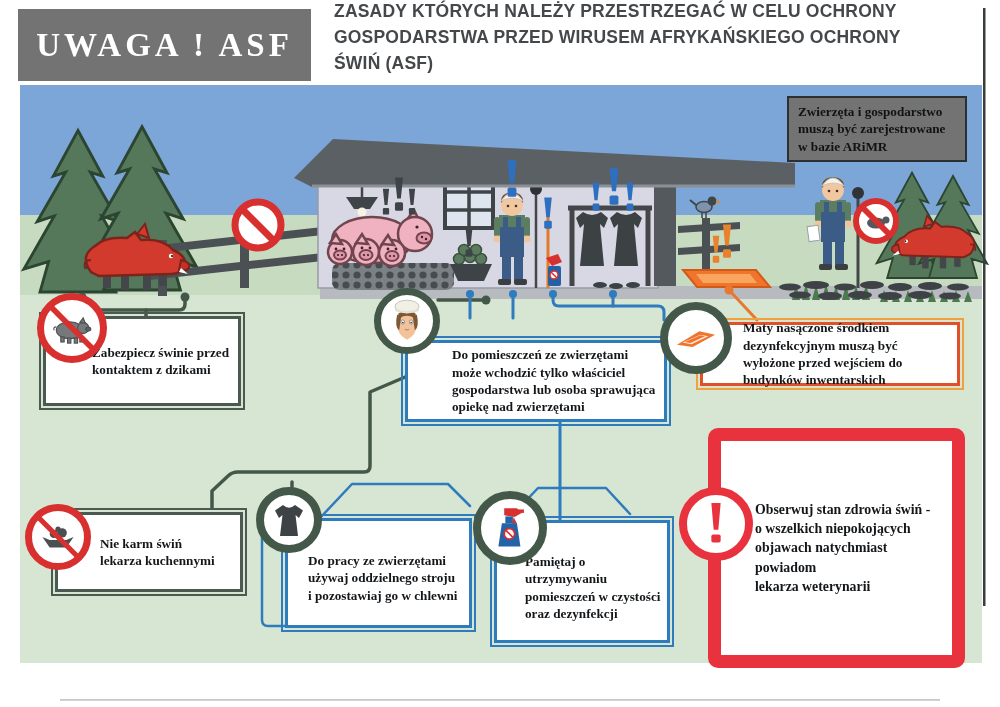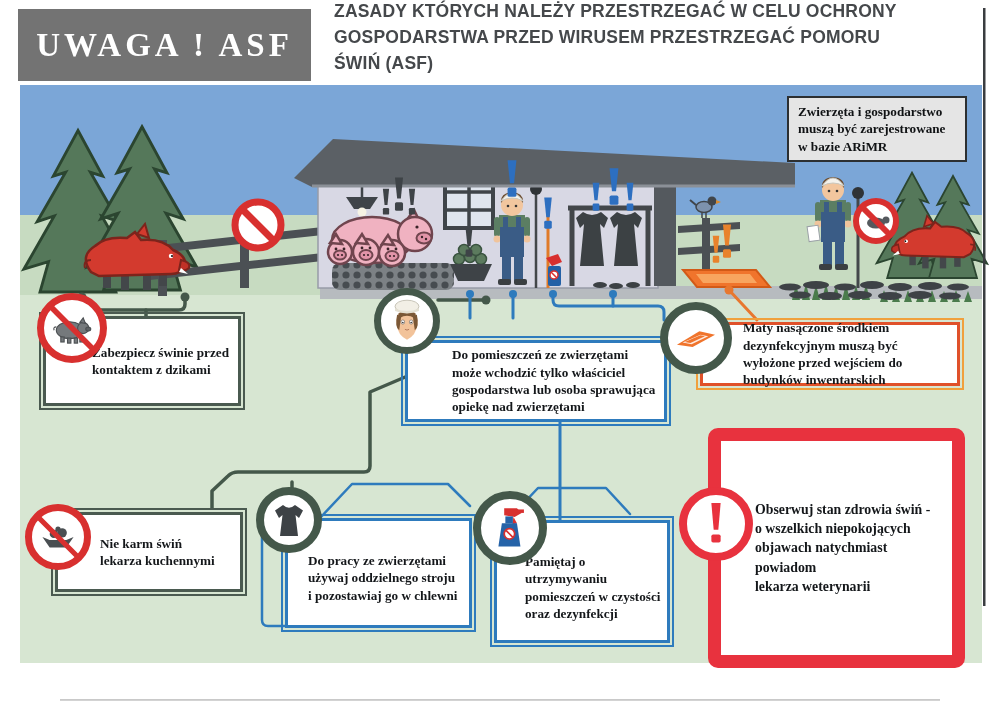--- a/index.html
+++ b/index.html
@@ -4,21 +4,21 @@
 <style>
   html,body{margin:0;padding:0;}
   body{width:1000px;height:707px;position:relative;background:#ffffff;overflow:hidden;
        font-family:"Liberation Serif",serif;}
   .abs{position:absolute;}
   .scene{position:absolute;left:0;top:0;z-index:0;}
   .banner{background:#737373;color:#fff;display:flex;align-items:center;justify-content:center;
           font-weight:700;font-size:33px;letter-spacing:4px;z-index:2;}
   .title{font-family:"Liberation Sans",sans-serif;font-weight:700;font-size:17.5px;
          line-height:26px;color:#45484b;z-index:2;letter-spacing:.2px;}
-  .note{border:2px solid #2c2f31;background:#e5e5e5;font-weight:700;font-size:13.2px;line-height:1.32;
+  .note{border:2px solid #2c2f31;background:#737373;font-weight:700;font-size:13.2px;line-height:1.32;
         padding:5px 9px;color:#101214;z-index:2;white-space:pre-line;}
   .rulebox{background:#fff;display:flex;align-items:center;z-index:2;box-sizing:border-box;}
   .rule-text{font-weight:700;font-size:13.2px;line-height:1.32;color:#14171a;white-space:pre-line;}
   .b-dark{border:3.5px solid #4a5a50;outline:2px solid #4a5a50;outline-offset:2px;}
   .b-blue{border:3px solid #2e7bbd;outline:2px solid #2e7bbd;outline-offset:2px;}
   .b-orange{border:3px solid #e0512a;outline:2px solid #f0a03c;outline-offset:2px;}
   .b-red{border:13px solid #e8323e;border-radius:10px;}
   .b-red .rule-text{font-size:13.8px;line-height:1.38;}
   .icon-circle{position:absolute;border-radius:50%;background:#fff;z-index:3;box-sizing:border-box;
                display:flex;align-items:center;justify-content:center;}
@@ -306,21 +306,21 @@
 
   <rect x="983" y="8" width="2.5" height="598" fill="#3a3d40"></rect>
   <rect x="60" y="699" width="880" height="1.8" fill="#c9c9c9"></rect>
   <rect x="22" y="36" width="6" height="2" fill="#9aa0a4"></rect>
 </svg>
 
 <div class="abs banner" style="left:18px;top:9px;width:293px;height:72px;">UWAGA ! ASF</div>
 
 <div class="abs title" style="left:334px;top:-2px;width:660px;">
   <div>ZASADY KTÓRYCH NALEŻY PRZESTRZEGAĆ W CELU OCHRONY</div>
-  <div>GOSPODARSTWA PRZED WIRUSEM PRZESTRZEGAĆ POMORU</div>
+  <div>GOSPODARSTWA PRZED WIRUSEM AFRYKAŃSKIEGO OCHRONY</div>
   <div>ŚWIŃ (ASF)</div>
 </div>
 
 <div class="abs note" style="left:787px;top:96px;width:158px;">Zwierzęta i gospodarstwo
 muszą być zarejestrowane
 w bazie ARiMR</div>
 
 <div class="abs rulebox b-dark" style="left:43px;top:316px;width:198px;height:90px;padding-left:46px;padding-right:4px;">
   <div class="rule-text">Zabezpiecz świnie przed
 kontaktem z dzikami</div>

